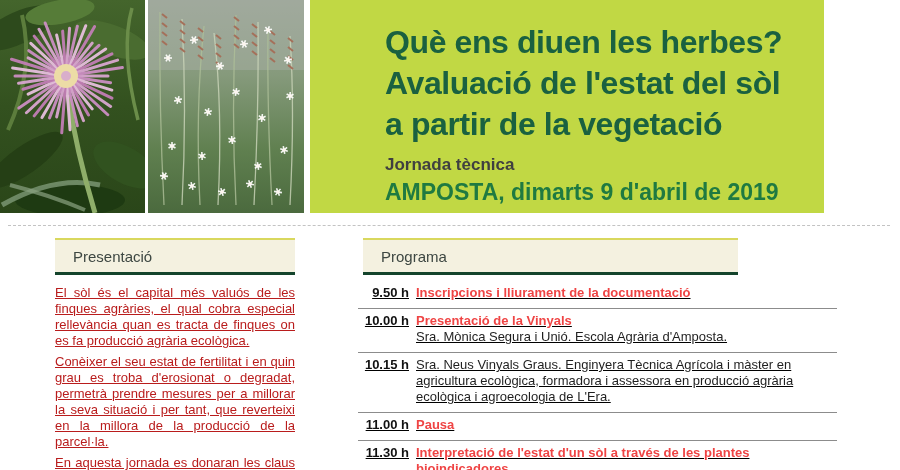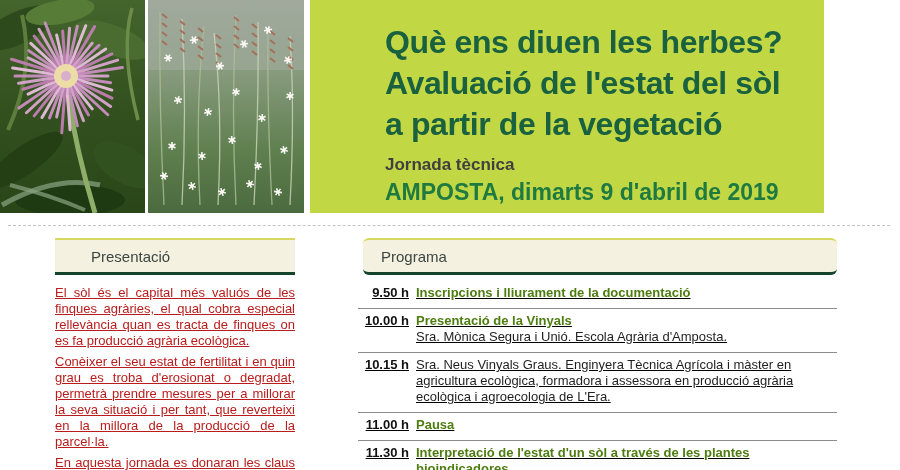--- a/index.html
+++ b/index.html
@@ -26,38 +26,38 @@
   .hero-rule{position:absolute;top:225px;left:8px;width:882px;height:0;
     border-top:1px dashed #c3c3c3;}
   
   .sec-header{
     box-sizing:border-box;height:37px;background:#f4f1e0;
     border-top:2px solid #d9d85e;border-bottom:3px solid #14442c;
     display:flex;align-items:center;font-size:15px;color:#3d4742;
   }
   
   .col-left{position:absolute;left:55px;top:238px;width:240px;}
-  .col-left .sec-header{width:240px;padding-left:36px;}
+  .col-left .sec-header{width:240px;padding-left:18px;}
   .col-left p{
     margin:5px 0 0 0;font-size:13px;line-height:16px;
     text-align:justify;color:#b91c1c;text-decoration:underline;
   }
   .col-left p:first-of-type{margin-top:10px;}
   
   .col-right{position:absolute;left:358px;top:238px;width:479px;}
-  .col-right .sec-header{margin-left:5px;width:474px;padding-left:18px;border-radius:6px;}
+  .col-right .sec-header{margin-left:5px;width:375px;padding-left:18px;}
   .rows{margin-top:6px;width:479px;}
   .prow{display:flex;padding:4px 0 7px 0;border-bottom:1px solid #8c8c8c;text-decoration:underline;}
   .prow:last-child{border-bottom:none;}
   .ptime{
     flex:none;width:51px;text-align:right;
     font-weight:bold;font-size:13px;line-height:16px;color:#111111;
   }
   .pbody{margin-left:7px;width:421px;font-size:13px;line-height:16px;color:#1f1f1f;}
-  .ptitle{font-weight:bold;color:#4d7c0f;}
+  .ptitle{font-weight:bold;color:#ef4444;}
   .pspeaker:empty{display:none;}
 </style>
 </head>
 <body>
 
 <div>
 
   <div class="photo" id="photo1">
     <svg width="145" height="213" viewBox="0 0 145 213">
       <defs>

